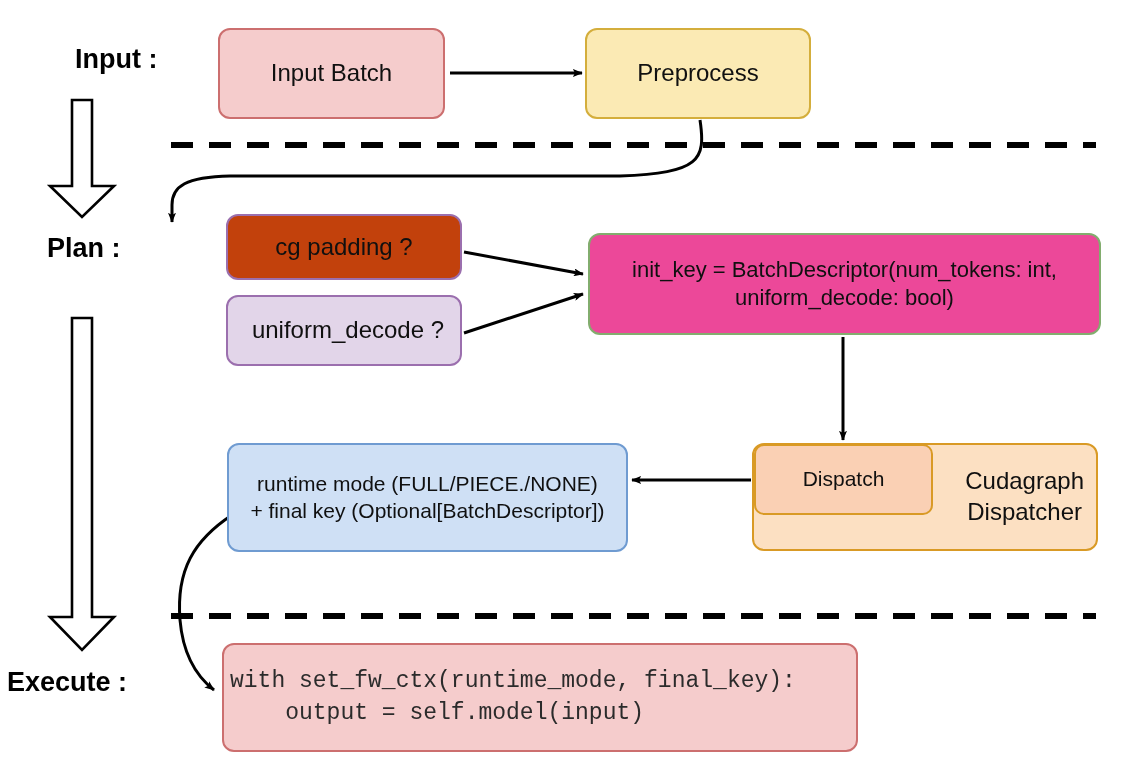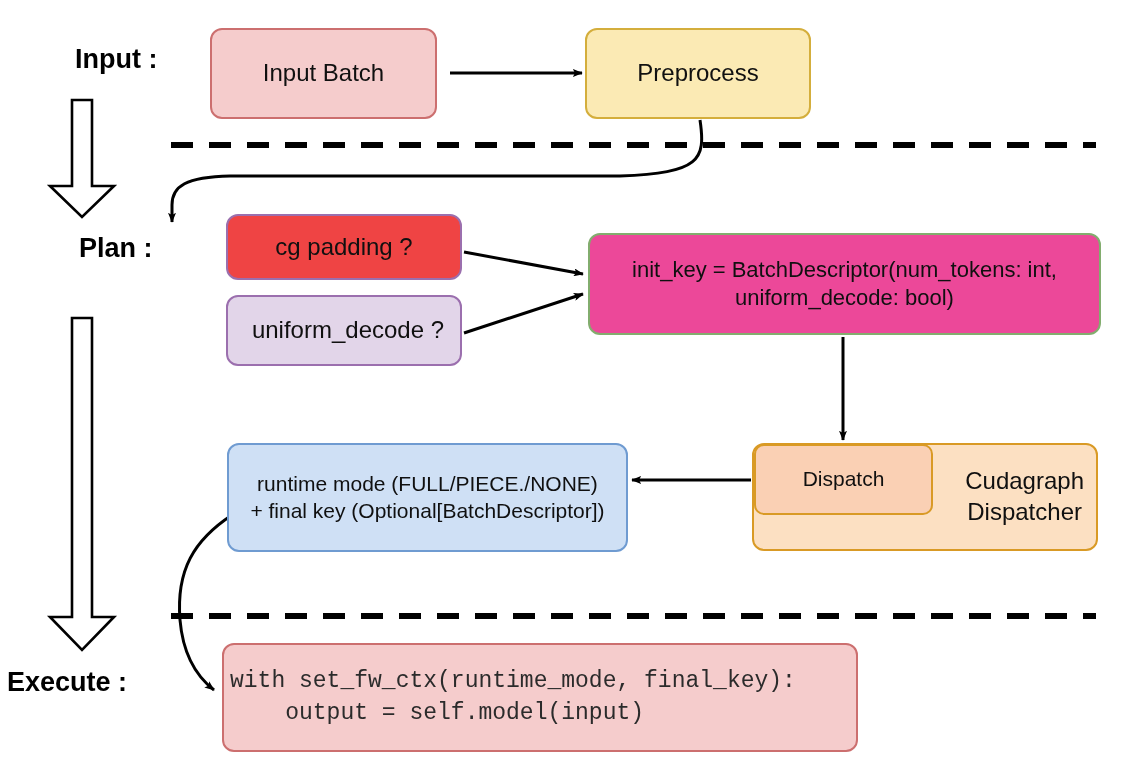--- a/index.html
+++ b/index.html
@@ -42,32 +42,32 @@
     align-items: center;
     justify-content: center;
     text-align: center;
     font-family: "Liberation Sans", sans-serif;
     color: #101010;
     line-height: 1.28;
     padding: 2px 8px;
   }
   .node .txt { display: block; width: 100%; }
   .n-input-batch {
-    left: 210px; top: 28px; width: 227px; height: 91px;
+    left: 218px; top: 28px; width: 227px; height: 91px;
     background: #f5cccc; border: 2px solid #cc6f6f;
     font-size: 24px;
   }
   .n-preprocess {
     left: 585px; top: 28px; width: 226px; height: 91px;
     background: #fbeab4; border: 2px solid #d4ae3c;
     font-size: 24px;
   }
   .n-cg-padding {
     left: 226px; top: 214px; width: 236px; height: 66px;
-    background: #ef4444; border: 2px solid #9b6fae;
+    background: #c2410c; border: 2px solid #9b6fae;
     font-size: 24px;
   }
   .n-uniform-decode {
     left: 226px; top: 295px; width: 236px; height: 71px;
     background: #e2d5e9; border: 2px solid #9b6fae;
     font-size: 24px;
     padding-left: 16px;
   }
   .n-init-key {
     left: 588px; top: 233px; width: 513px; height: 102px;
@@ -100,21 +100,21 @@
     font-family: "Liberation Mono", "DejaVu Sans Mono", monospace;
     font-size: 23px;
     justify-content: flex-start;
     text-align: left;
     padding-left: 6px;
     line-height: 1.35;
     color: #2b2b2b;
   }
   .n-code .txt { text-align: left; white-space: pre; }
   .lbl-input   { left: 30px;  top: 44px; margin-left: 45px; }
-  .lbl-plan    { left: 47px;  top: 233px; margin-left: 32px; }
+  .lbl-plan    { left: 47px;  top: 233px; }
   .lbl-execute { left: 7px;   top: 667px; }
 </style>
 </head>
 <body>
 
 <div id="canvas">
 
   <svg class="layer" viewBox="0 0 1142 770" xmlns="http://www.w3.org/2000/svg">
     <defs>
       <marker id="ah" markerWidth="10" markerHeight="8" refX="9.2" refY="4" orient="auto" markerUnits="userSpaceOnUse">

